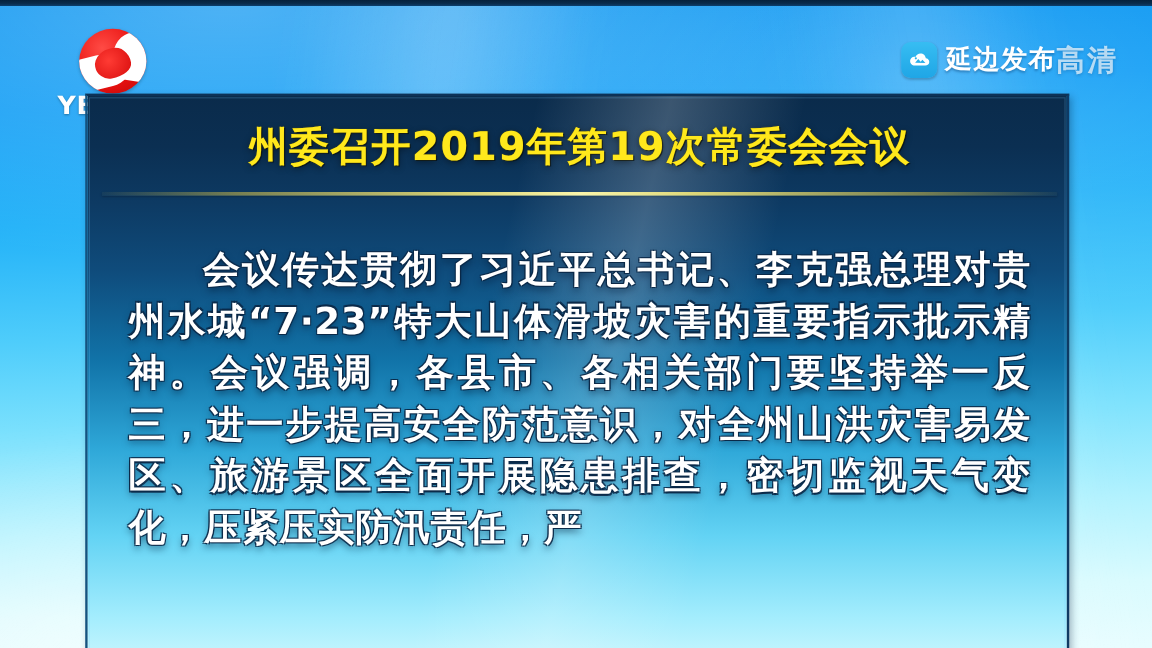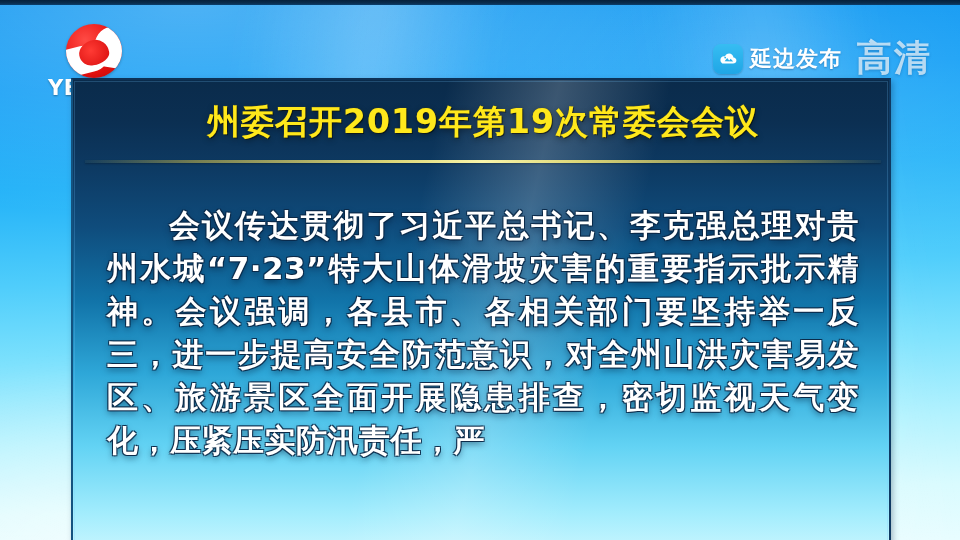--- a/index.html
+++ b/index.html
@@ -104,38 +104,38 @@
     font-size:21px; font-weight:bold;
     letter-spacing:0.5px;
     color:#ffffff;
     text-shadow:0 1px 2px rgba(0,0,0,0.35);
     white-space:nowrap;
   }
 
   
   .brand-row {
     position:absolute; right:28px; top:34px;
-    display:flex; align-items:center; gap:14px;
+    display:flex; align-items:center; 
   }
   .brand-pill { display:flex; align-items:center; gap:7px; }
   .brand-badge {
     width:30px; height:30px; border-radius:8px;
     background:linear-gradient(180deg,#37bdf2 0%,#1fa6e6 100%);
     display:flex; align-items:center; justify-content:center;
     box-shadow:0 1px 2px rgba(0,0,0,0.2);
   }
   .brand-badge svg { display:block; }
   .brand-name {
     font-size:22px; font-weight:bold; color:#ffffff;
     letter-spacing:1px;
     text-shadow:0 1px 2px rgba(0,40,90,0.35);
     white-space:nowrap;
   }
   .hd-tag {
-    font-size:36px; font-weight:bold;
+    font-size:24px; font-weight:bold;
     color:rgba(255,255,255,0.68);
     letter-spacing:2px;
     text-shadow:0 1px 3px rgba(0,50,110,0.30);
     white-space:nowrap;
   }
 
   
   .panel {
     position:absolute;
     left:71px; top:78px;

